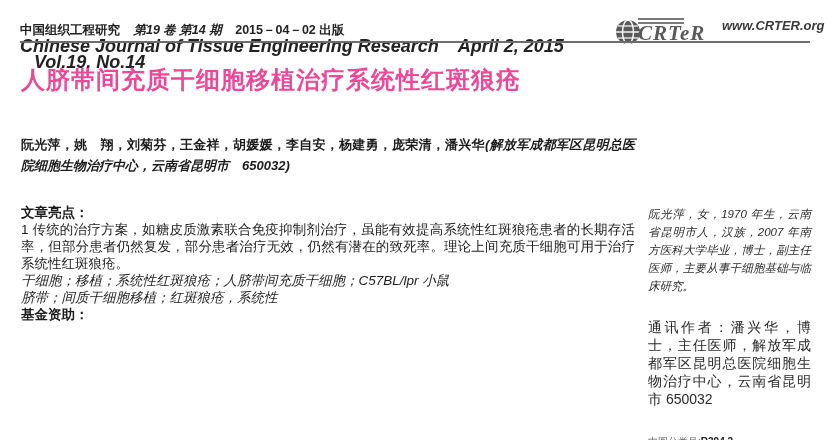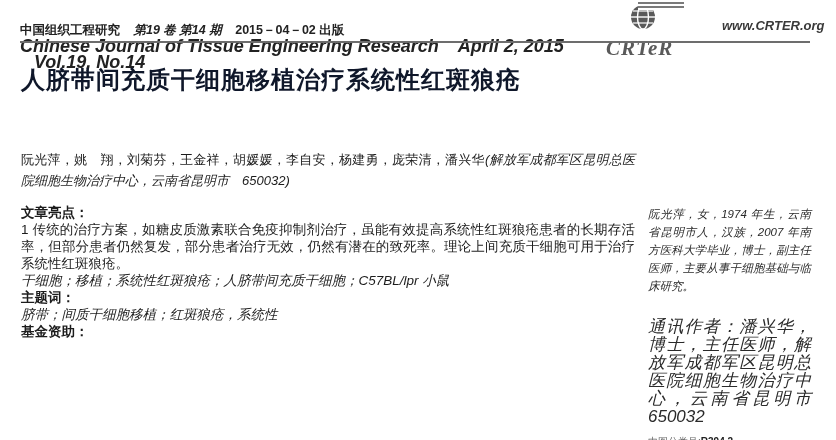--- a/index.html
+++ b/index.html
@@ -11,54 +11,54 @@
   .header{position:absolute;left:20px;top:22px;width:560px;}
   .header-line1{font-size:12.5px;line-height:16px;color:#222;}
   .header-line1 .journal-cn{font-weight:bold;}
   .header-line1 .issue-cn{font-weight:bold;font-style:italic;margin-left:10px;}
   .header-line1 .date-cn{font-weight:bold;margin-left:10px;}
   .header-line2{font-size:18px;line-height:16px;font-style:italic;font-weight:bold;color:#222;}
   .header-line2 .date-en{margin-left:14px;}
   .header-line2 .issue-en{margin-left:14px;}
   .header-rule{position:absolute;left:20px;top:41px;width:790px;height:2px;background:#6d6d6d;}
   
-  .logo{position:absolute;left:612px;top:0;height:34px;display:flex;align-items:center;flex-direction:column;}
+  .logo{position:absolute;left:612px;top:16px;height:34px;display:flex;align-items:center;}
   .logo-globe{display:inline-block;}
   .logo-text{
     font-family:"Liberation Serif",serif;font-style:italic;font-weight:bold;
     font-size:21px;color:#5a5a5a;letter-spacing:1px;margin-left:-6px;position:relative;
   }
   .logo-stripes{position:absolute;left:26px;top:2px;width:46px;height:8px;
     background:repeating-linear-gradient(#7a7a7a 0 2px,#ffffff 2px 4px);}
   .website{
     position:absolute;left:722px;top:18px;font-size:13px;font-style:italic;
     font-weight:bold;color:#3a3a3a;
   }
   
   .title{
     position:absolute;left:21px;top:62px;width:680px;
-    font-size:24px;font-weight:bold;letter-spacing:1px;color:#0f172a;line-height:36px;
+    font-size:24px;font-weight:bold;letter-spacing:1px;color:#ec4899;line-height:36px;
   }
   .authors{
-    position:absolute;left:21px;top:149px;width:614px;
-    font-size:13px;line-height:21px;color:#1c1c1c;text-align:justify;
+    position:absolute;left:21px;top:134px;width:614px;
+    font-size:13px;line-height:21px;color:#1c1c1c;text-align:justify;font-weight:bold;
   }
   .authors .affiliation{font-style:italic;}
   
   .main{
     position:absolute;left:21px;top:204px;width:614px;
     font-size:13.5px;line-height:17px;color:#1c1c1c;
   }
   .sec-label{font-weight:bold;}
   .para{text-align:justify;}
   .italic-line{font-style:italic;}
   
   .sidebar{position:absolute;left:648px;top:205px;width:163px;color:#2a2a2a;}
   .bio{font-style:italic;font-size:11.5px;line-height:18px;text-align:justify;}
-  .corresponding{position:absolute;left:0;top:113px;font-style:italic;font-size:17px;line-height:18px;text-align:justify;width:163px;}
+  .corresponding{position:absolute;left:0;top:113px;font-size:14px;line-height:18px;text-align:justify;width:163px;}
   .clc{position:absolute;left:0;top:228px;width:163px;font-size:10px;line-height:17px;}
   .clc .lbl{color:#666;}
   .clc .val{font-weight:bold;color:#222;}
 </style>
 </head>
 <body>
 
 <div class="header">
   <div class="header-line1">
     <span class="journal-cn">中国组织工程研究</span>
@@ -94,28 +94,27 @@
 <div class="authors">
   <span>阮光萍，姚　翔，刘菊芬，王金祥，胡媛媛，李自安，杨建勇，庞荣清，潘兴华</span><span class="affiliation">(解放军成都军区昆明总医院细胞生物治疗中心，云南省昆明市　650032)</span>
 </div>
 
 <div class="main">
   <div class="sec-label">文章亮点：</div>
   <div class="para">1 传统的治疗方案，如糖皮质激素联合免疫抑制剂治疗，虽能有效提高系统性红斑狼疮患者的长期存活率，但部分患者仍然复发，部分患者治疗无效，仍然有潜在的致死率。理论上间充质干细胞可用于治疗系统性红斑狼疮。</div>
 
   <div class="italic-line">干细胞；移植；系统性红斑狼疮；人脐带间充质干细胞；C57BL/lpr 小鼠</div>
 
-  <div class="sec-label">主题词：</div>
   <div class="italic-line">脐带；间质干细胞移植；红斑狼疮，系统性</div>
 
   <div class="sec-label">基金资助：</div>
 </div>
 
 <div class="sidebar">
-  <div class="bio">阮光萍，女，1974 年生，云南省昆明市人，汉族，2007 年南方医科大学毕业，博士，副主任医师，主要从事干细胞基础与临床研究。</div>
+  <div class="bio">阮光萍，女，1970 年生，云南省昆明市人，汉族，2007 年南方医科大学毕业，博士，副主任医师，主要从事干细胞基础与临床研究。</div>
   <div class="corresponding">通讯作者：潘兴华，博士，主任医师，解放军成都军区昆明总医院细胞生物治疗中心，云南省昆明市 650032</div>
   <div class="clc">
     <div>
       <span class="lbl">中图分类号:</span><span class="val">R394.2</span>
     </div>
 
   </div>
 </div>
 
 </body></html>

